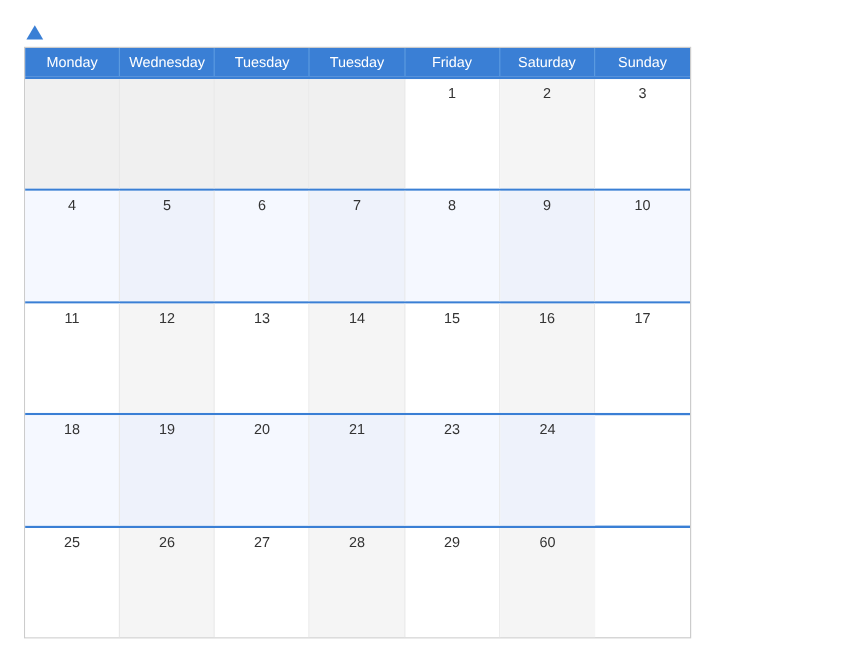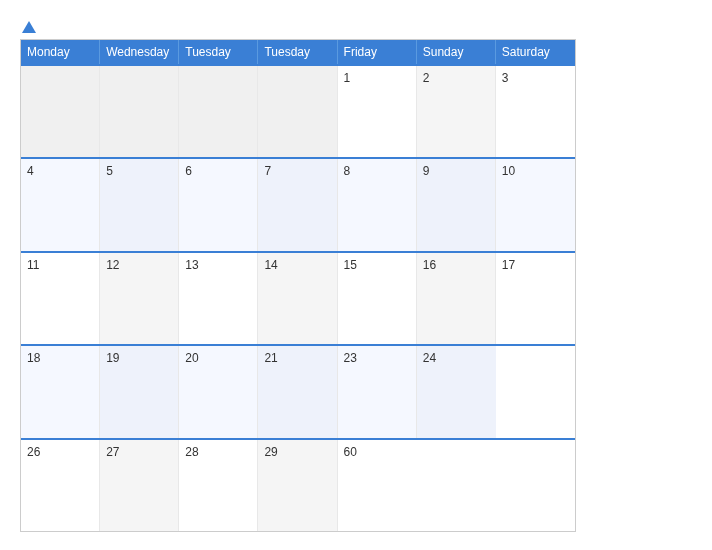--- a/index.html
+++ b/index.html
@@ -9,20 +9,21 @@
       background: #fff;
       font-family: Arial, sans-serif;
       overflow: hidden;
     }
     .page {
       width: 596px;
       height: 550px;
       padding: 18px 20px 18px 20px;
       display: flex;
       flex-direction: column;
+      text-align: center;
     }
     .header {
       display: flex;
       align-items: center;
       justify-content: space-between;
       margin-bottom: 6px;
     }
     .logo {
       display: flex;
       flex-direction: column;
@@ -144,22 +145,22 @@
     <div class="country"></div>
   </div>
 
   <div class="calendar">
     <div class="cal-header">
     <div class="cal-header-cell">Monday</div>
         <div class="cal-header-cell">Wednesday</div>
         <div class="cal-header-cell">Tuesday</div>
         <div class="cal-header-cell">Tuesday</div>
         <div class="cal-header-cell">Friday</div>
+        <div class="cal-header-cell">Saturday</div>
         <div class="cal-header-cell">Sunday</div>
-        <div class="cal-header-cell">Saturday</div>
       </div>
     <div class="cal-body">
     <div class="cal-week">
           <div class="cal-cell empty"></div>
           <div class="cal-cell empty"></div>
           <div class="cal-cell empty"></div>
           <div class="cal-cell empty"></div>
           <div class="cal-cell"><span class="day-num">1</span></div>
           <div class="cal-cell"><span class="day-num">2</span></div>
           <div class="cal-cell"><span class="day-num">3</span></div>
@@ -184,20 +185,21 @@
         </div>
         <div class="cal-week">
           <div class="cal-cell"><span class="day-num">18</span></div>
           <div class="cal-cell"><span class="day-num">19</span></div>
           <div class="cal-cell"><span class="day-num">20</span></div>
           <div class="cal-cell"><span class="day-num">21</span></div>
           <div class="cal-cell"><span class="day-num">23</span></div>
           <div class="cal-cell"><span class="day-num">24</span></div>
         </div>
         <div class="cal-week">
+          <div class="cal-cell"><span class="day-num">25</span></div>
           <div class="cal-cell"><span class="day-num">26</span></div>
           <div class="cal-cell"><span class="day-num">27</span></div>
           <div class="cal-cell"><span class="day-num">28</span></div>
           <div class="cal-cell"><span class="day-num">29</span></div>
           <div class="cal-cell"><span class="day-num">60</span></div>
         </div>
       </div>
   </div>
 </div>
 

